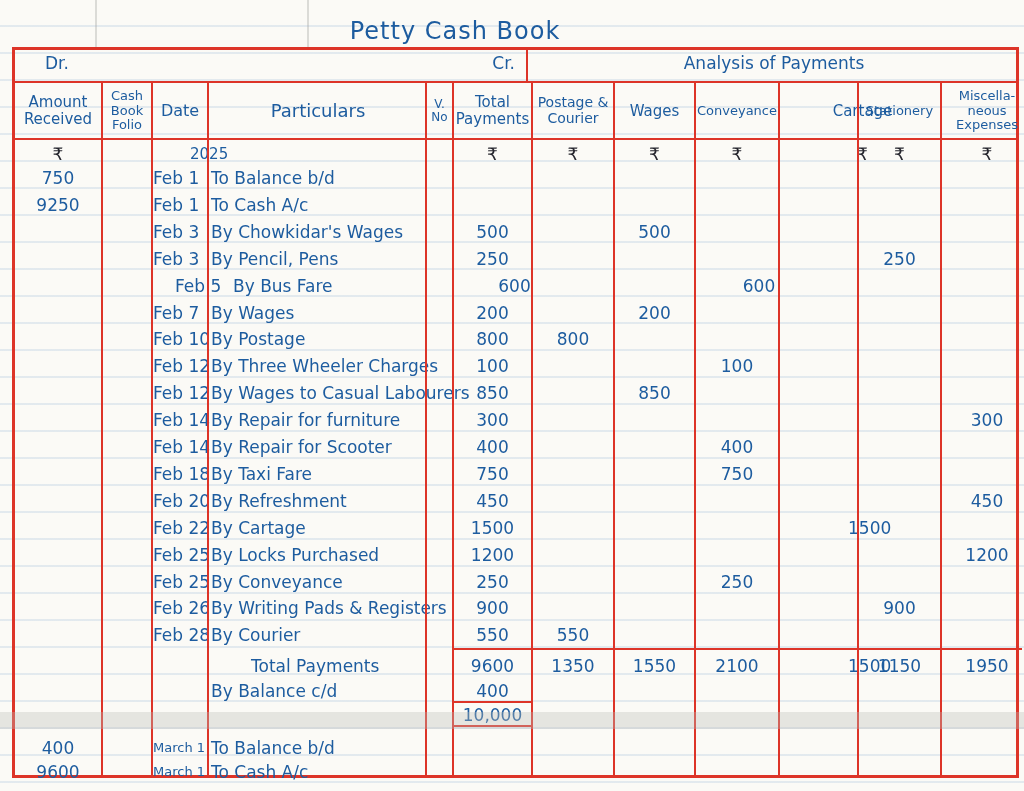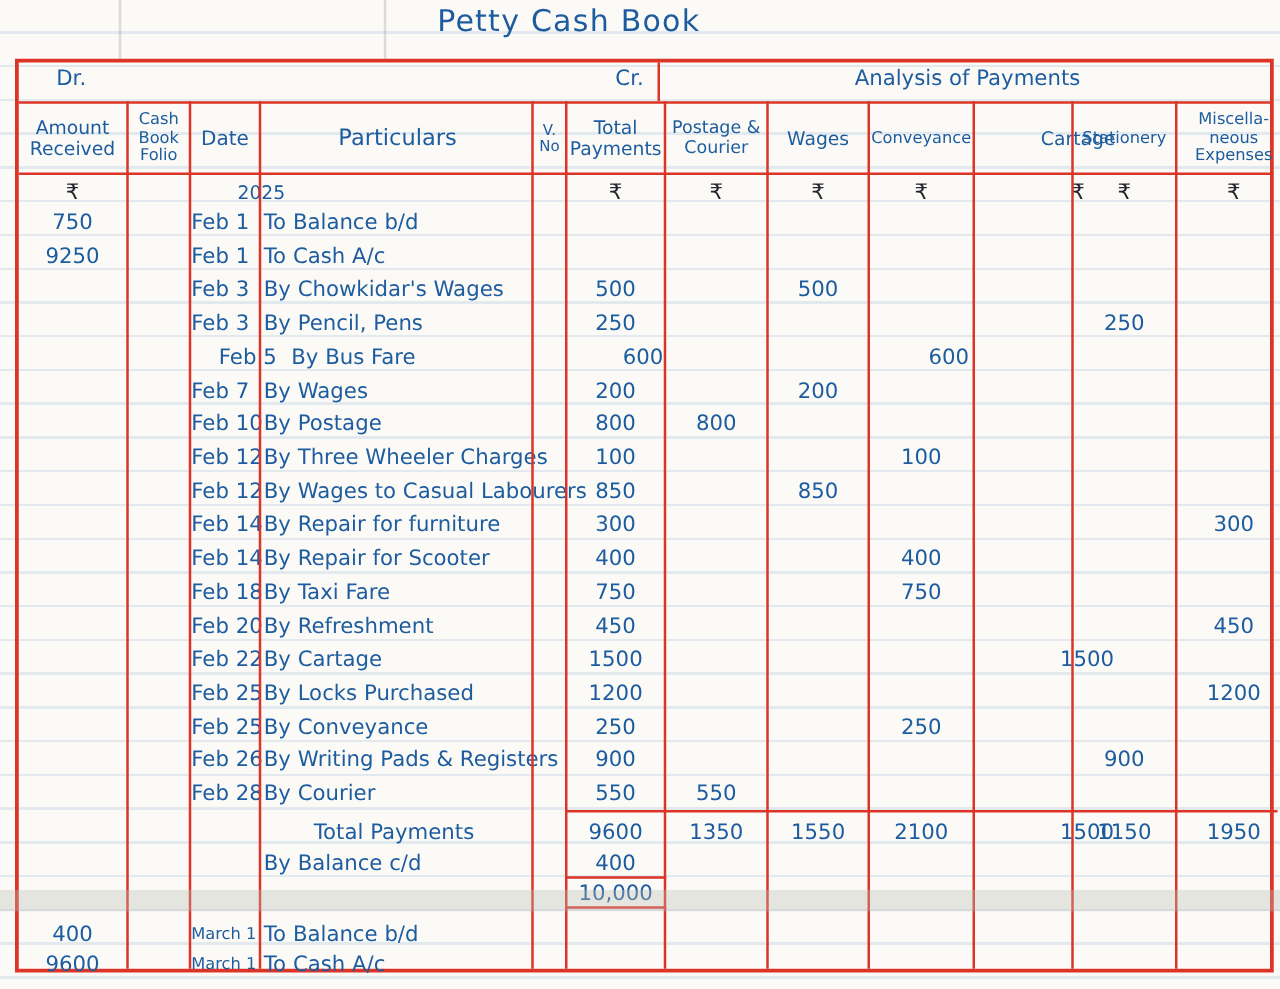--- a/index.html
+++ b/index.html
@@ -15,21 +15,21 @@
       to bottom,
       transparent 0px, transparent 25px,
       rgba(140,175,210,0.22) 25px, rgba(140,175,210,0.22) 27px);
     z-index:0;
   }
   .pre-vline{position:absolute;top:0;height:47px;width:2px;background:rgba(160,160,158,0.35);z-index:1;}
   .shadow-band{position:absolute;left:0;top:712px;width:1024px;height:17px;background:rgba(190,190,184,0.35);z-index:6;pointer-events:none;}
 
   .ink{color:#1d5c9f;}
   .title{
-    position:absolute;left:330px;top:3px;width:250px;text-align:center;
+    position:absolute;left:330px;top:17px;width:250px;text-align:center;
     font-size:24px;letter-spacing:1px;z-index:2;
   }
 
   .ledger{
     position:absolute;left:12px;top:47px;width:1007px;height:731px;
     border:3px solid #dd3428;box-sizing:border-box;z-index:2;background:transparent;
   }
   .vline{position:absolute;width:2px;top:31px;bottom:0;background:#dd3428;z-index:4;}
   .vline.band{top:0;bottom:auto;height:31px;}
   .hline{position:absolute;height:2px;background:#dd3428;z-index:4;}

